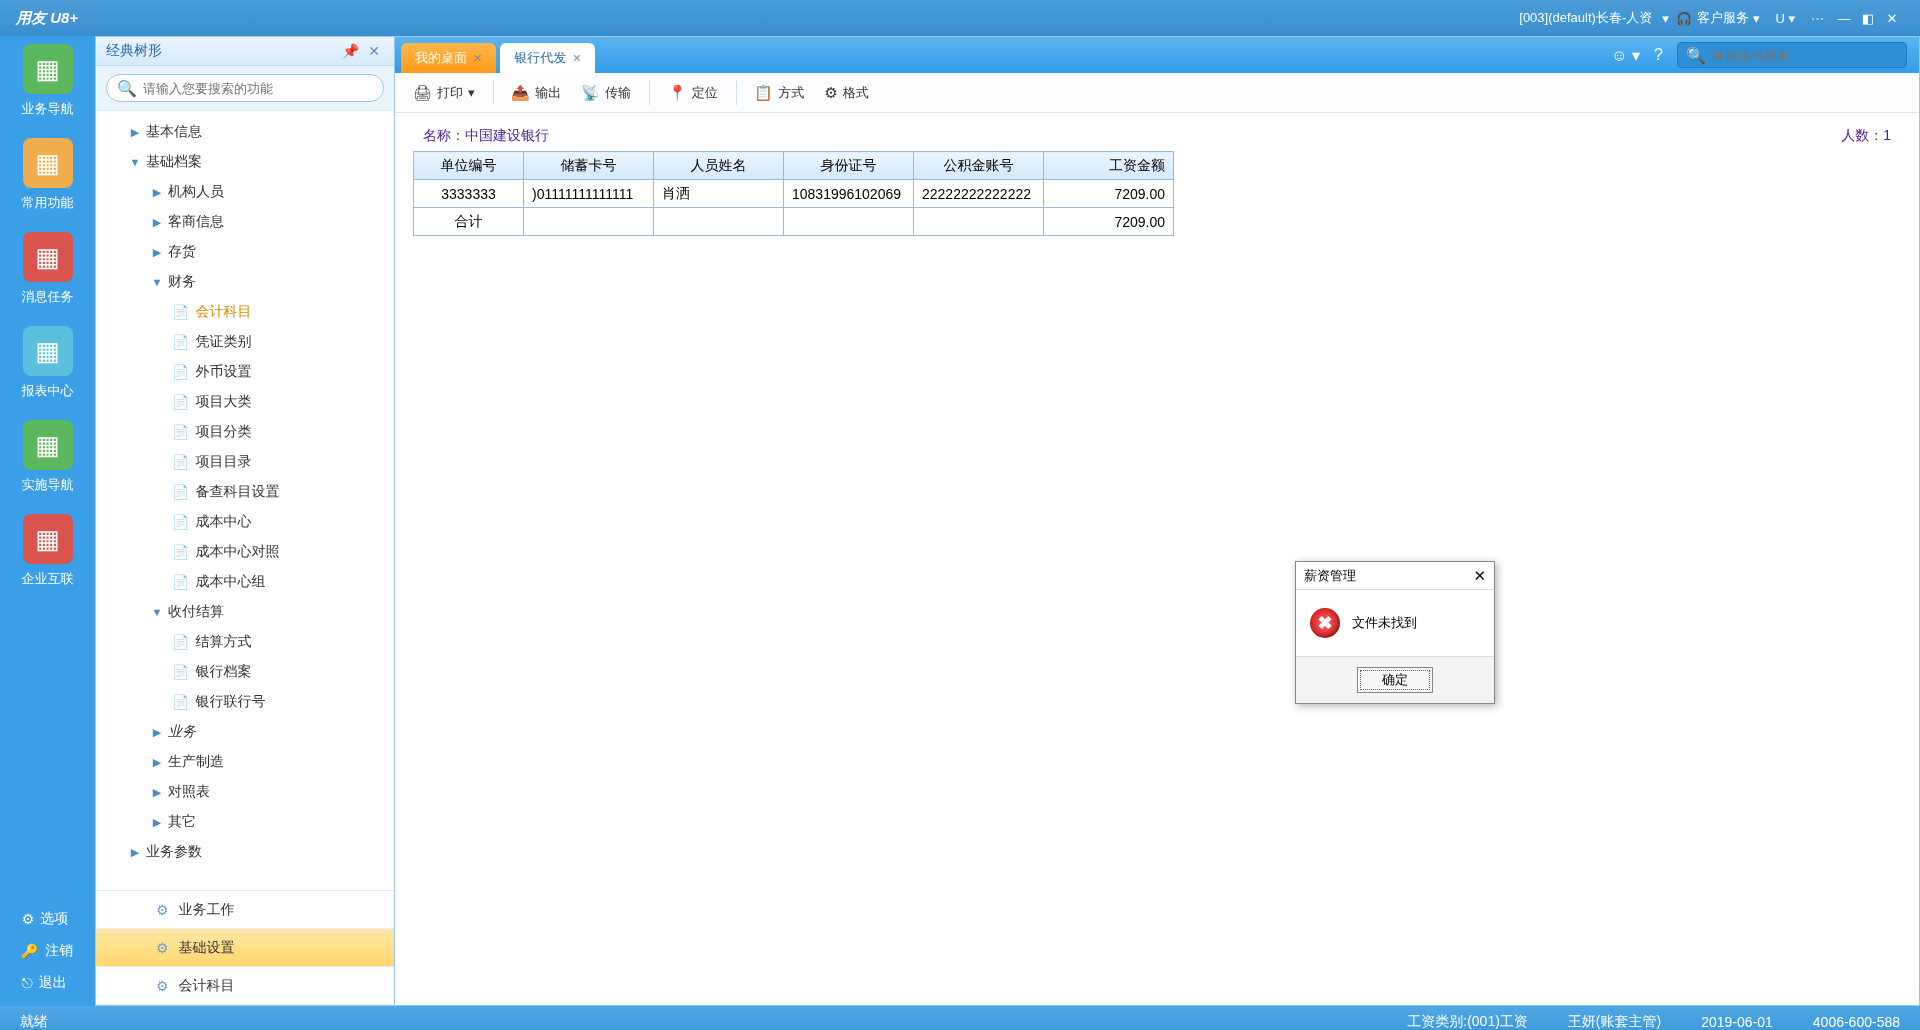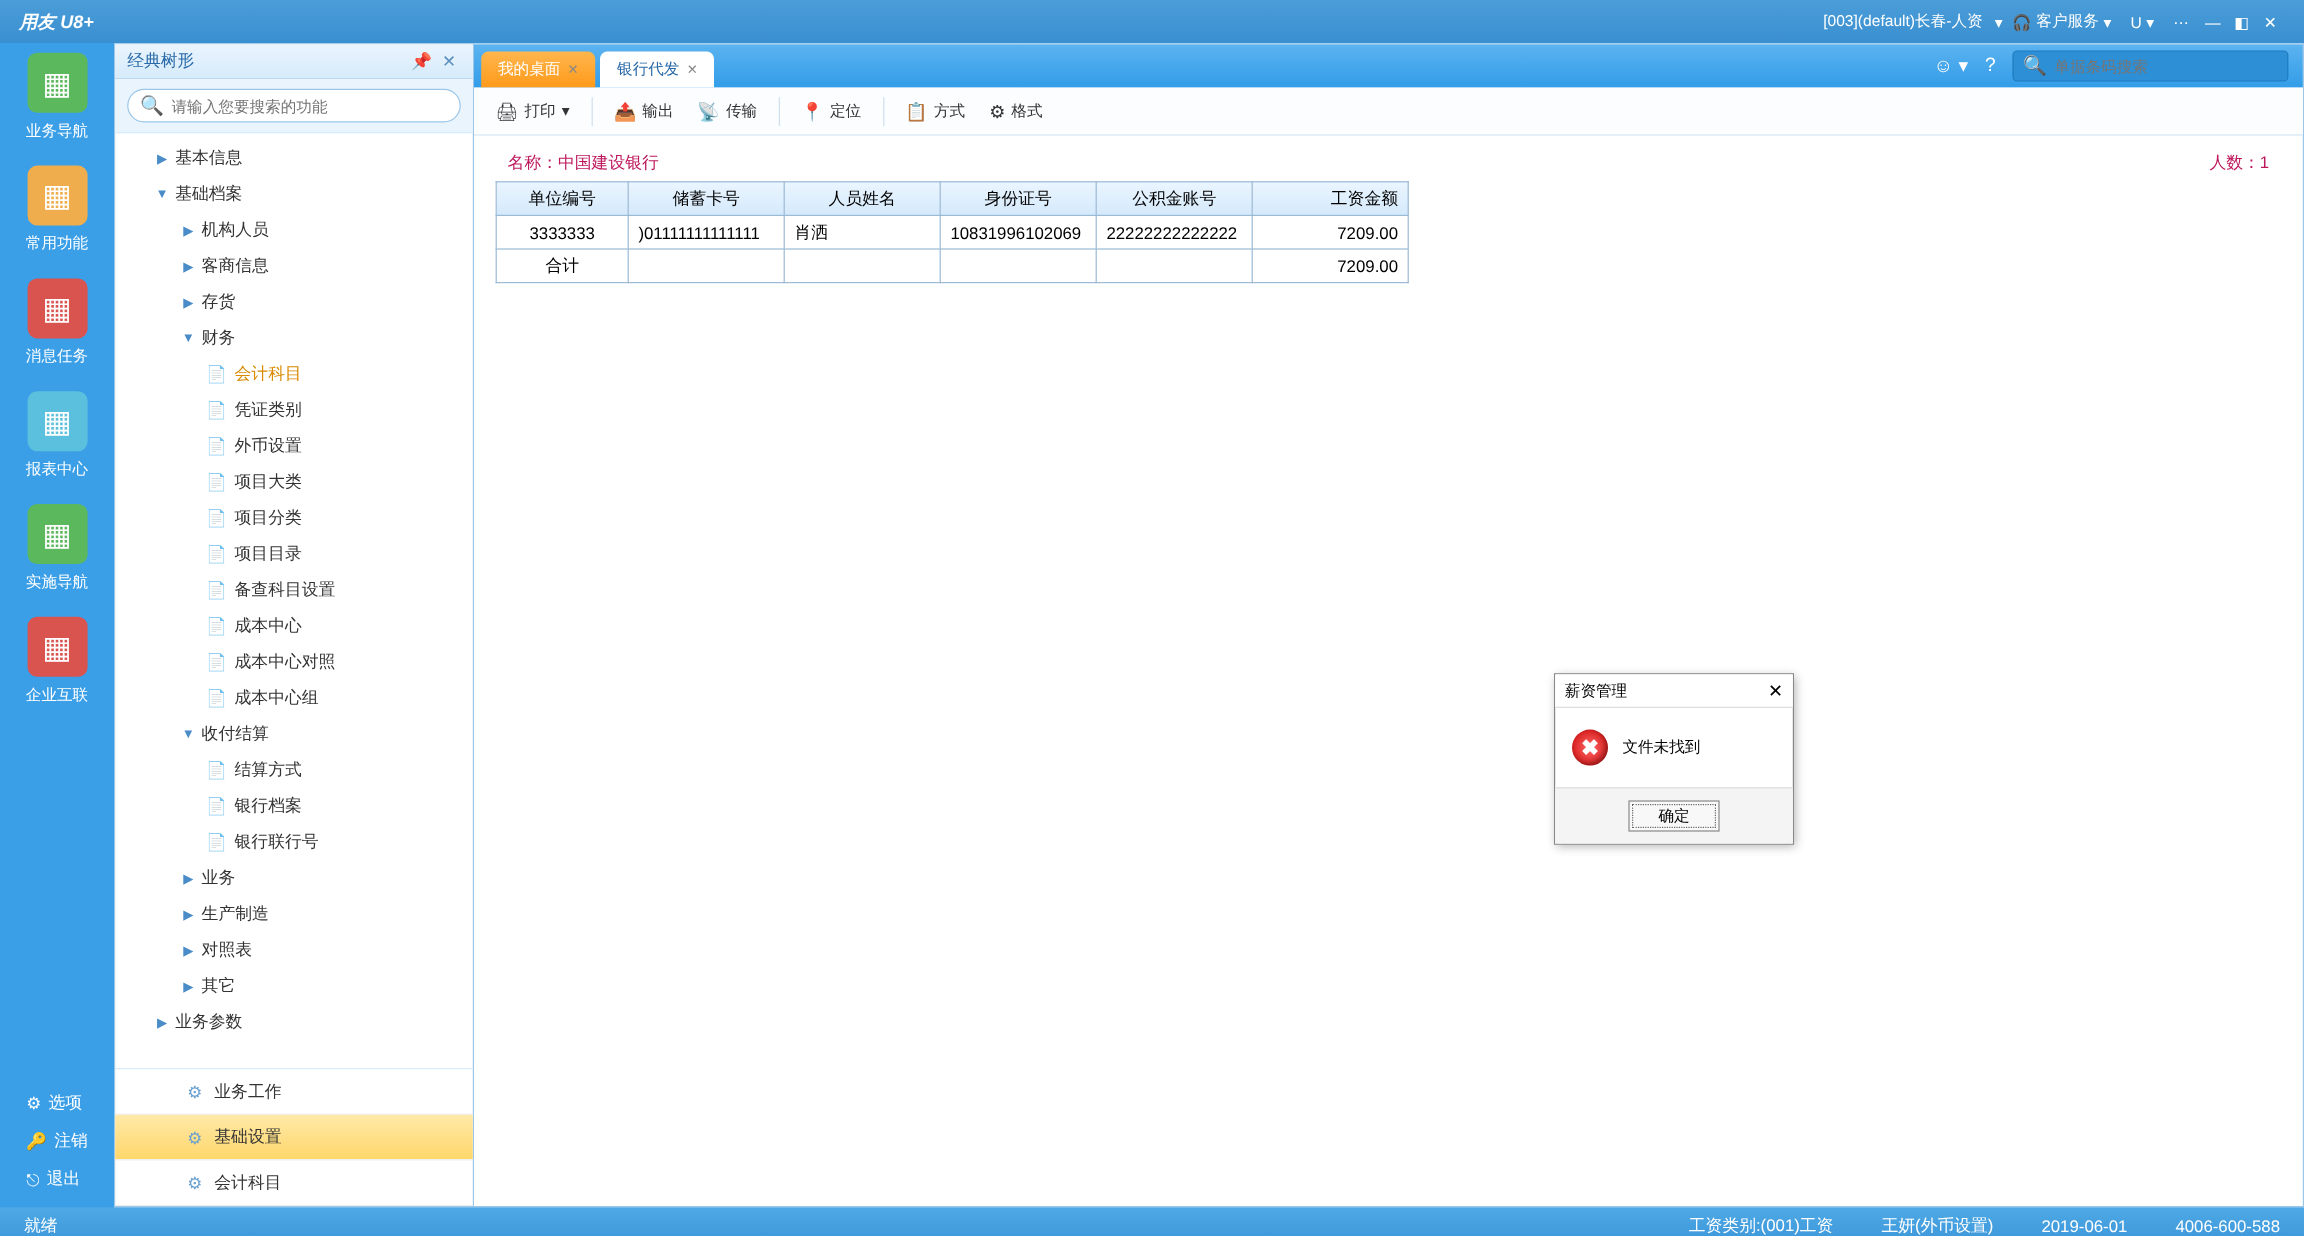--- a/index.html
+++ b/index.html
@@ -57,21 +57,21 @@
 
 
 .toolbar { height:40px; border-bottom:1px solid #d6e6f4; display:flex; align-items:center; padding:0 10px; gap:4px; font-size:13px; color:#333; background:#fbfdff; }
 .tbutton { display:flex; align-items:center; gap:5px; padding:4px 8px; cursor:pointer; border-radius:3px; }
 .tsep { width:1px; height:24px; background:#d0e0ee; margin:0 6px; }
 .ticonc { font-size:15px; }
 
 
 .report { flex:1; padding:14px 18px; overflow:auto; position:relative; }
 .rtitle { text-align:center; font-size:26px; color:#333; font-family: SimSun; margin-bottom:14px; letter-spacing:2px;}
-.rmeta { display:flex; justify-content:space-between; font-size:14px; color:#be185d; margin-bottom:6px; padding:0 10px;}
+.rmeta { display:flex; justify-content:space-between; font-size:14px; color:#4c1d95; margin-bottom:6px; padding:0 10px;}
 .rtable { border-collapse:collapse; }
 .rtable th, .rtable td { border:1px solid #9bbad4; padding:4px 8px; font-size:14px; height:28px; white-space:nowrap; }
 .rtable th { background: linear-gradient(#eaf5ff,#d4e9fb); font-weight:normal; text-align:center; }
 .rtable td.num { text-align:right; }
 .rtable td.ctr { text-align:center; }
 
 
 .modal { position:absolute; left:900px; top:448px; width:200px; background:#fff; border:1px solid #888; box-shadow:2px 2px 8px rgba(0,0,0,.3); font-size:13px; }
 .modal .mhdr { height:28px; display:flex; align-items:center; padding:0 8px; background:#fff; border-bottom:1px solid #ddd; }
 .modal .mhdr .spacer{flex:1;}
@@ -241,21 +241,21 @@
         <div class="tnode leaf" style="padding-left: 76px;">
           <span class="ticon">📄</span>
           <span>银行档案</span>
         </div>
         <div class="tnode leaf" style="padding-left: 76px;">
           <span class="ticon">📄</span>
           <span>银行联行号</span>
         </div>
         <div class="tnode" style="padding-left: 54px;">
           <span class="tarrow">▶</span>
-          <span style="margin-left:4px;">业务</span>
+          <span style="margin-left:4px;font-style:italic;">业务</span>
         </div>
         <div class="tnode" style="padding-left: 54px;">
           <span class="tarrow">▶</span>
           <span style="margin-left:4px;">生产制造</span>
         </div>
         <div class="tnode" style="padding-left: 54px;">
           <span class="tarrow">▶</span>
           <span style="margin-left:4px;">对照表</span>
         </div>
         <div class="tnode" style="padding-left: 54px;">
@@ -388,16 +388,16 @@
         </div>
       </div>
     </div>
   </div>
 </div>
 
 <div class="statusbar">
   <span>就绪</span>
   <span class="spacer"></span>
   <span class="sitem">工资类别:(001)工资</span>
-  <span class="sitem">王妍(外币设置)</span>
+  <span class="sitem">王妍(账套主管)</span>
   <span class="sitem">2019-06-01</span>
   <span class="sitem">4006-600-588</span>
 </div>
 
 </body></html>

